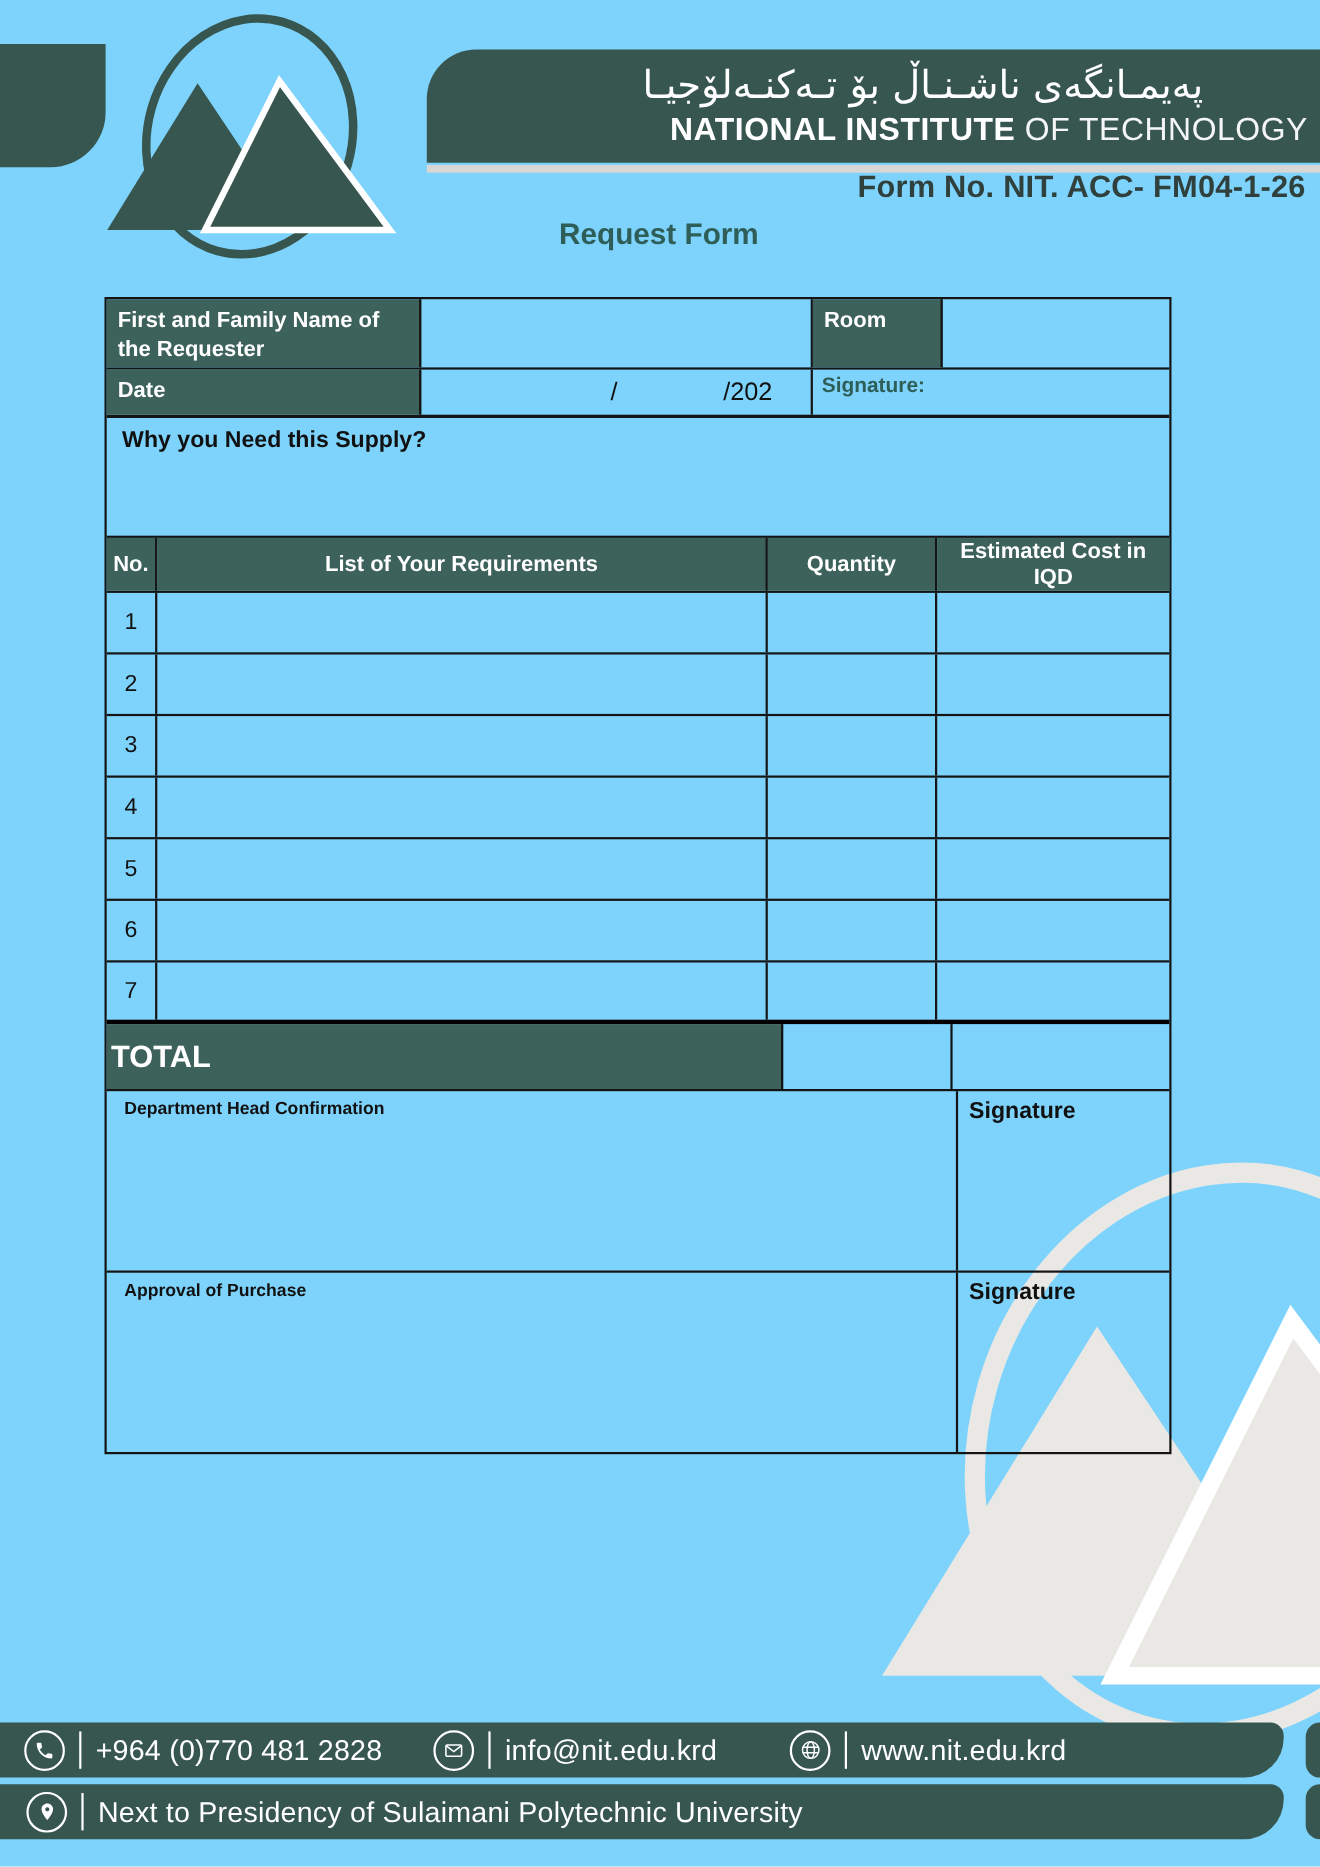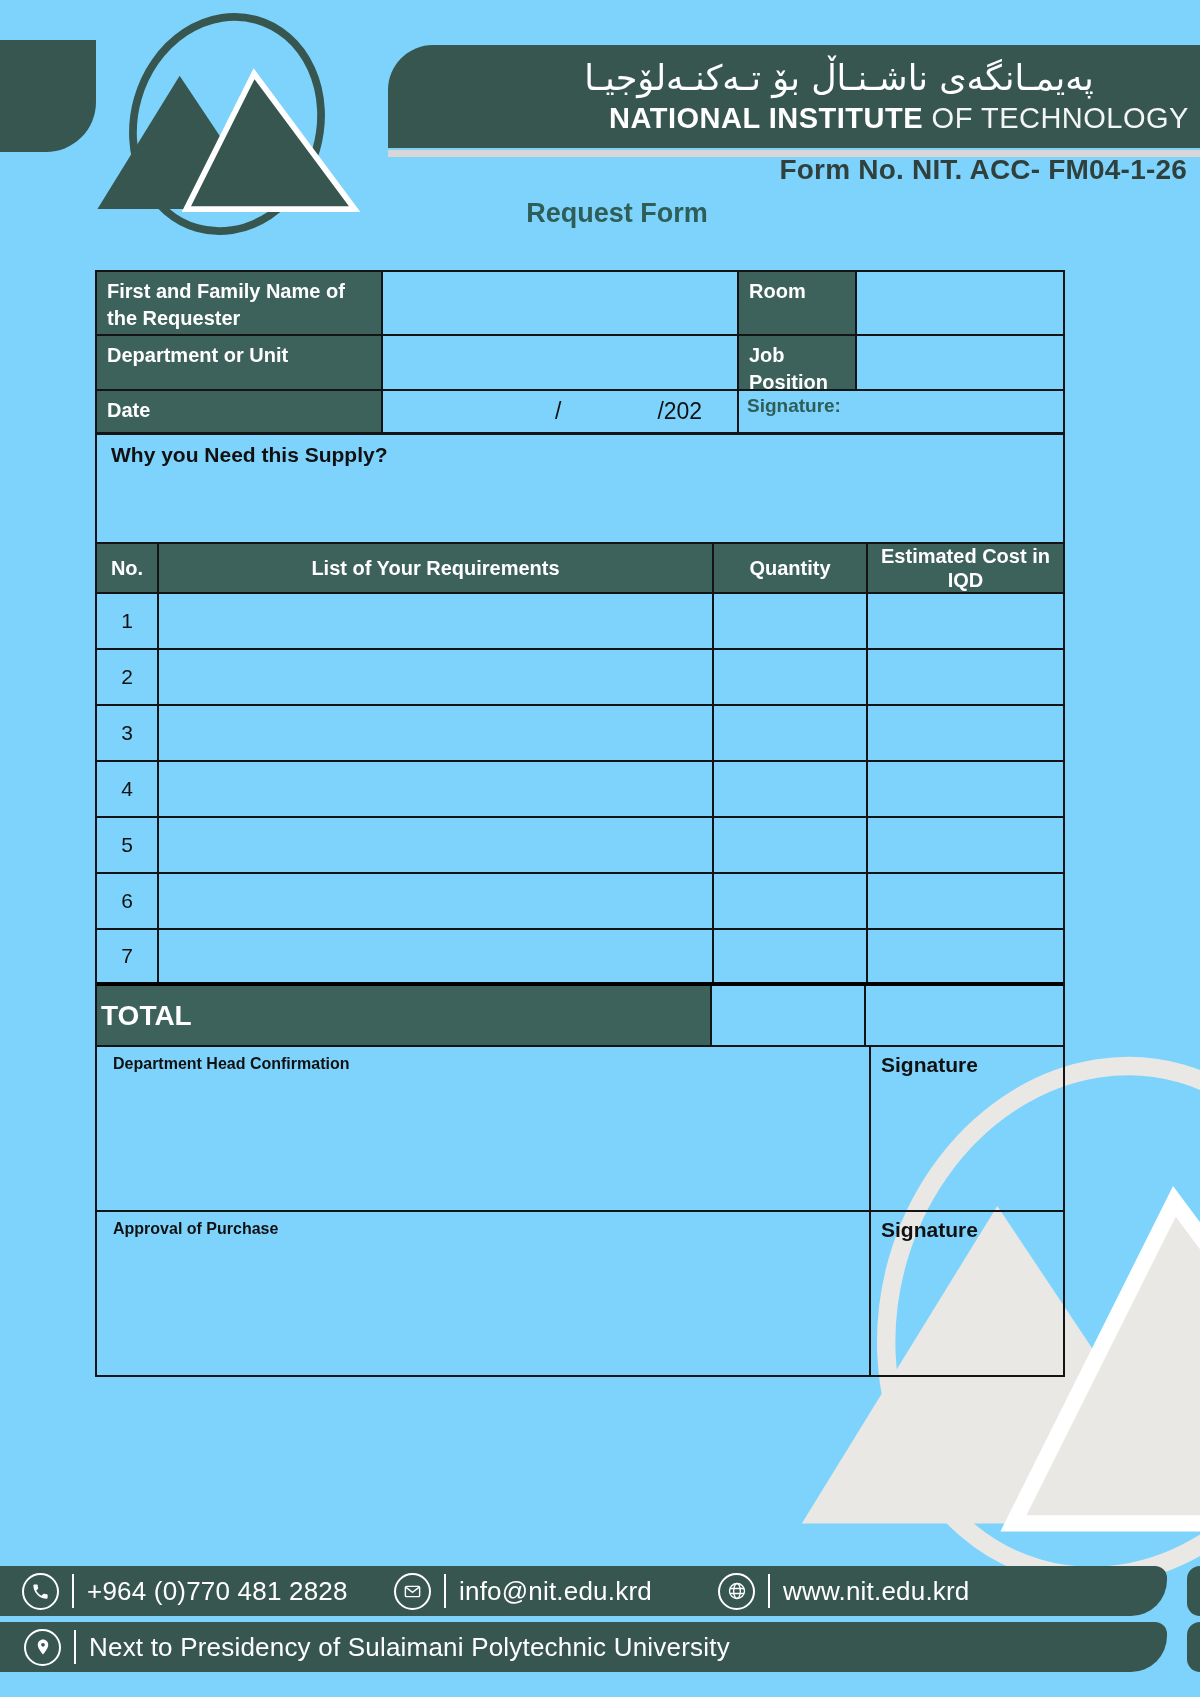--- a/index.html
+++ b/index.html
@@ -27,21 +27,21 @@
   }
   .english { font-size:29px; letter-spacing:0.5px; white-space:nowrap; margin-top:3px; }
   .english .bold { font-weight:bold; }
   .english .light { font-weight:normal; opacity:0.95; }
   .gray-line { left:388px; top:150px; width:812px; height:7px; background:#d8d7d5; }
   .form-no {
     top:154px; right:13px; font-size:28px; font-weight:bold; color:#30403d;
     letter-spacing:0.2px;
   }
   .title {
-    left:112px; top:198px; width:1010px; text-align:center;
+    left:94px; top:198px; width:1010px; text-align:center;
     font-size:27px; font-weight:bold; color:#2f5e58;
   }
 
   
   .form-table {
     left:95px; top:270px; width:970px; border:2px solid #141414;
     box-sizing:border-box; z-index:2;
   }
   .tr { display:flex; width:100%; box-sizing:border-box; border-bottom:2px solid #141414; }
   .td { box-sizing:border-box; border-right:2px solid #141414; position:relative; }
@@ -56,21 +56,21 @@
   .r-item { height:56px; }
   .r-item-last { border-bottom:4px solid #000; }
   .r-total { height:61px; }
   .r-dept { height:165px; }
   .r-appr { height:163px; border-bottom:none; }
 
   .c-label { width:286px; }
   .c-value { width:356px; }
   .c-small { width:118px; }
   .c-rest  { flex:1; }
-  .c-no    { width:62px; }
+  .c-no    { width:46px; }
   .c-list  { width:555px; }
   .c-qty   { width:154px; }
   .c-cost  { flex:1; }
   .c-total { width:615px; }
   .c-dept  { width:774px; }
   .c-sig   { flex:1; }
 
   .date-vals {
     display:flex; align-items:center; font-size:23px; color:#111;
     padding-left:172px; gap:96px; height:100%; box-sizing:border-box;
@@ -146,26 +146,20 @@
 
   <div class="abs form-table">
 
     <div class="tr r1">
       <div class="td teal lbl c-label">First and Family Name of the Requester</div>
       <div class="td c-value"></div>
       <div class="td teal lbl c-small">Room</div>
       <div class="td c-rest"></div>
     </div>
 
-    <div class="tr r2">
-      <div class="td teal lbl c-label">Department or Unit</div>
-      <div class="td c-value"></div>
-      <div class="td teal lbl c-small">Job Position</div>
-      <div class="td c-rest"></div>
-    </div>
 
     <div class="tr r3">
       <div class="td teal lbl c-label">Date</div>
       <div class="td c-value">
         <div class="date-vals">
           <span>/</span>
           <span>/202</span>
         </div>
       </div>
       <div class="td c-rest sig-teal">Signature:</div>

